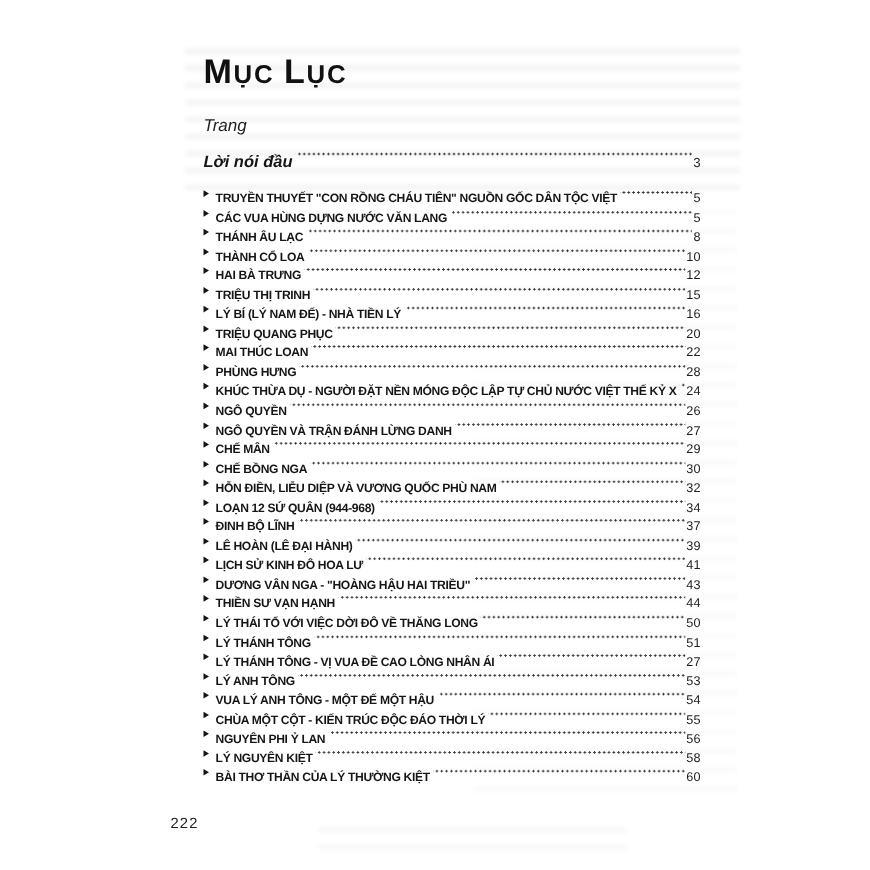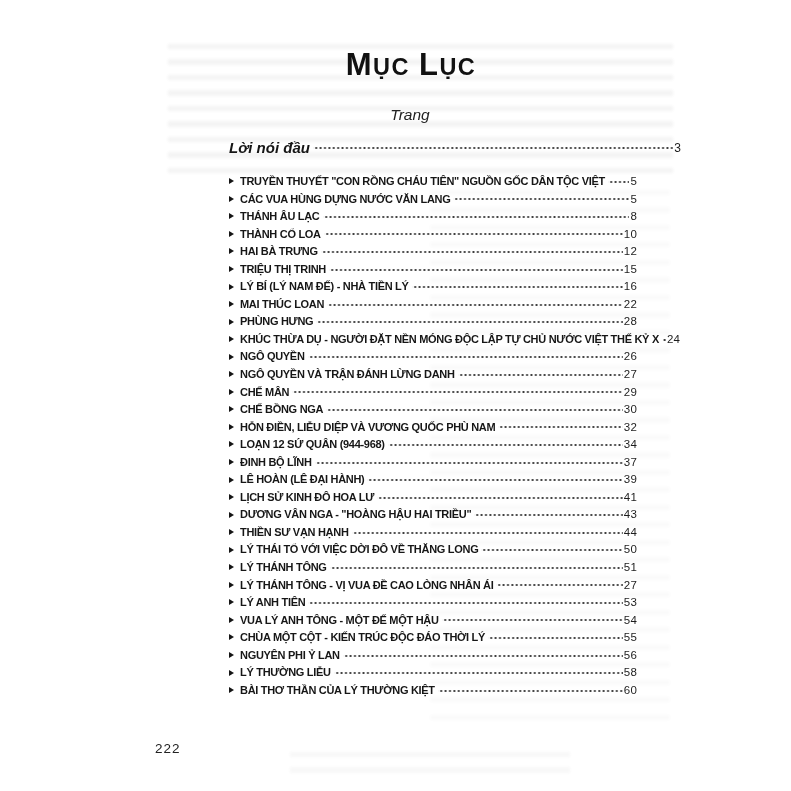--- a/index.html
+++ b/index.html
@@ -43,45 +43,43 @@
     top: 0;
     width: 452px;
   }
 
   
   .title-wrap {
     position: absolute;
     top: 46px;
     left: 0;
     width: 452px;
-    text-align: center;
     white-space: nowrap;
   }
   .t-part { font-weight: 700; letter-spacing: 1.5px; color: #111; }
   .t-part + .t-part { margin-left: 9px; }
   .t-lead { font-size: 31px; line-height: 38px; }
   .t-rest { font-size: 23.5px; line-height: 38px; }
 
   .trang {
     position: absolute;
     top: 106px;
     left: 0;
     width: 452px;
-    text-align: center;
+    text-align: left;
     font-style: italic;
     font-size: 15.5px;
     color: #222;
     padding-right: 2px;
   }
 
   .row {
     display: flex;
-    align-items: center;
+    align-items: flex-start;
     white-space: nowrap;
-    margin-left: 44px;
   }
   .dots {
     flex: 1;
     min-width: 4px;
     height: 4px;
     margin: 0 1px 0 3px;
     background-image: radial-gradient(circle, #3c3c3c 0.9px, rgba(0,0,0,0) 1.15px);
     background-size: 4.4px 4px;
     background-repeat: repeat-x;
     background-position: 1px 55%;
@@ -212,20 +210,26 @@
       <span class="num">15</span>
     </div>
 
     <div class="row">
       <span class="bullet"></span>
       <span class="entry-title">LÝ BÍ (LÝ NAM ĐẾ) - NHÀ TIỀN LÝ</span>
       <span class="dots"></span>
       <span class="num">16</span>
     </div>
 
+    <div class="row">
+      <span class="bullet"></span>
+      <span class="entry-title">TRIỆU QUANG PHỤC</span>
+      <span class="dots"></span>
+      <span class="num">20</span>
+    </div>
 
     <div class="row">
       <span class="bullet"></span>
       <span class="entry-title">MAI THÚC LOAN</span>
       <span class="dots"></span>
       <span class="num">22</span>
     </div>
 
     <div class="row">
       <span class="bullet"></span>
@@ -335,21 +339,21 @@
 
     <div class="row">
       <span class="bullet"></span>
       <span class="entry-title">LÝ THÁNH TÔNG - VỊ VUA ĐỀ CAO LÒNG NHÂN ÁI</span>
       <span class="dots"></span>
       <span class="num">27</span>
     </div>
 
     <div class="row">
       <span class="bullet"></span>
-      <span class="entry-title">LÝ ANH TIÊN</span>
+      <span class="entry-title">LÝ ANH TÔNG</span>
       <span class="dots"></span>
       <span class="num">53</span>
     </div>
 
     <div class="row">
       <span class="bullet"></span>
       <span class="entry-title">VUA LÝ ANH TÔNG - MỘT ĐẾ MỘT HẬU</span>
       <span class="dots"></span>
       <span class="num">54</span>
     </div>
@@ -363,21 +367,21 @@
 
     <div class="row">
       <span class="bullet"></span>
       <span class="entry-title">NGUYÊN PHI Ỷ LAN</span>
       <span class="dots"></span>
       <span class="num">56</span>
     </div>
 
     <div class="row">
       <span class="bullet"></span>
-      <span class="entry-title">LÝ THƯỜNG LIỄU</span>
+      <span class="entry-title">LÝ NGUYÊN KIỆT</span>
       <span class="dots"></span>
       <span class="num">58</span>
     </div>
 
     <div class="row">
       <span class="bullet"></span>
       <span class="entry-title">BÀI THƠ THẦN CỦA LÝ THƯỜNG KIỆT</span>
       <span class="dots"></span>
       <span class="num">60</span>
     </div>

